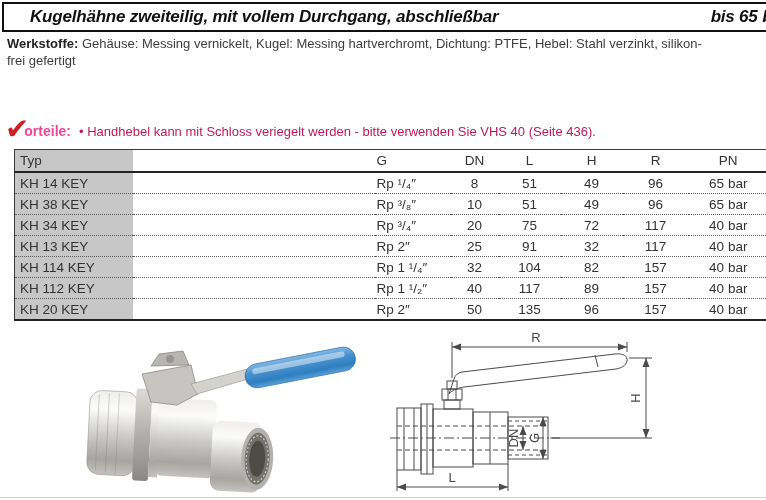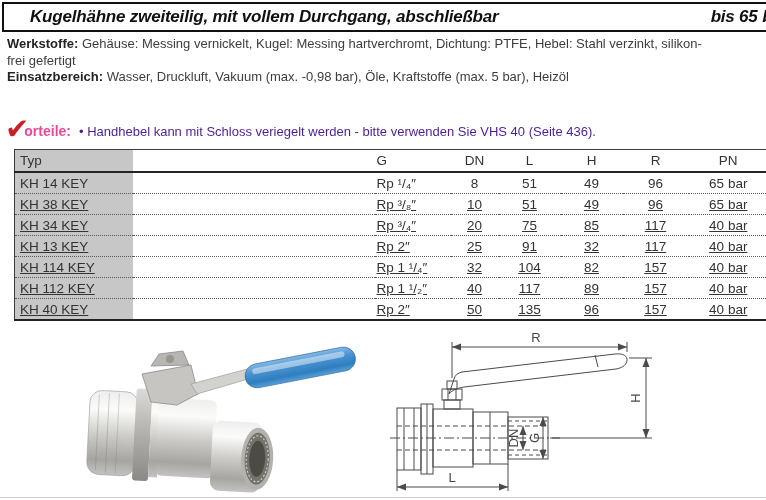--- a/index.html
+++ b/index.html
@@ -16,32 +16,32 @@
     letter-spacing:-0.2px;
   }
   
   .specs{position:absolute;left:7px;top:36px;width:754px;font-size:13px;line-height:16.5px;color:#3d3d3d;}
   .specs p{margin:0;}
   .specs b{color:#242424;}
   
   .vorteile{position:absolute;left:5px;top:116px;width:754px;height:30px;display:flex;align-items:center;}
   .vorteile .check{font-size:29px;line-height:26px;color:#c92028;font-weight:bold;margin-right:-5px;transform:translateY(-2px);}
   .vorteile b{font-size:14px;color:#ec4899;}
-  .vorteile .vtext{font-size:13px;color:#4c1d95;margin-left:8px;}
+  .vorteile .vtext{font-size:13px;color:#be185d;margin-left:8px;}
   
   table.product{
     position:absolute;left:14px;top:149px;width:754px;border-collapse:collapse;
     border:1px solid #3c3c3c;border-bottom:2px solid #222;font-size:13.5px;color:#333;
     table-layout:fixed;
   }
   table.product th{font-weight:normal;height:21px;border-bottom:2px solid #242424;text-align:center;padding:0;}
   table.product td{height:20px;padding:0;text-align:center;}
   table.product .typ{background:#c7c7c7;text-align:left;padding-left:5px;}
   table.product th.g, table.product td.g{text-align:left;padding-left:2px;}
-  table.product tbody tr + tr td{border-top:1px dotted #5a5a5a;text-decoration:underline;}
+  table.product tbody tr + tr td{border-top:1px dotted #5a5a5a;}
   
   svg.photo{position:absolute;left:55px;top:332px;}
   svg.drawing{position:absolute;left:390px;top:330px;}
   svg.drawing line, svg.drawing path.ln, svg.drawing rect, svg.drawing polyline{stroke:#4b4b4b;stroke-width:1;fill:none;}
   svg.drawing text{font-size:13px;fill:#474747;font-family:"Liberation Sans","DejaVu Sans",sans-serif;}
 </style>
 </head>
 <body>
 
 <div class="page">
@@ -49,24 +49,20 @@
   <div class="title-bar">
     <span>Kugelhähne zweiteilig, mit vollem Durchgang, abschließbar</span>
     <span>bis 65 bar</span>
   </div>
 
   <div class="specs">
     <p>
       <b>Werkstoffe:</b>
       <span>Gehäuse: Messing vernickelt, Kugel: Messing hartverchromt, Dichtung: PTFE, Hebel: Stahl verzinkt, silikon-</span><br>
       <span>frei gefertigt</span>
-    </p>
-    <p>
-      <b>Einsatzbereich:</b>
-      <span>Wasser, Druckluft, Vakuum (max. -0,98 bar), Öle, Kraftstoffe (max. 5 bar), Heizöl</span>
     </p>
   </div>
 
   <div class="vorteile">
     <span class="check">✔</span>
     <b>orteile:</b>
     <span class="vtext">• Handhebel kann mit Schloss veriegelt werden - bitte verwenden Sie VHS 40 (Seite 436).</span>
   </div>
 
   <table class="product">
@@ -112,21 +108,21 @@
         <td>49</td>
         <td>96</td>
         <td>65 bar</td>
       </tr>
       <tr>
         <td class="typ">KH 34 KEY</td>
           <td></td>
         <td class="g">Rp ³/₄″</td>
         <td>20</td>
         <td>75</td>
-        <td>85</td>
+        <td>72</td>
         <td>117</td>
         <td>40 bar</td>
       </tr>
       <tr>
         <td class="typ">KH 13 KEY</td>
           <td></td>
         <td class="g">Rp 2″</td>
         <td>25</td>
         <td>91</td>
         <td>32</td>
@@ -147,21 +143,21 @@
         <td class="typ">KH 112 KEY</td>
           <td></td>
         <td class="g">Rp 1 ¹/₂″</td>
         <td>40</td>
         <td>117</td>
         <td>89</td>
         <td>157</td>
         <td>40 bar</td>
       </tr>
       <tr>
-        <td class="typ">KH 40 KEY</td>
+        <td class="typ">KH 20 KEY</td>
           <td></td>
         <td class="g">Rp 2″</td>
         <td>50</td>
         <td>135</td>
         <td>96</td>
         <td>157</td>
         <td>40 bar</td>
       </tr>
     </tbody>
   </table>

